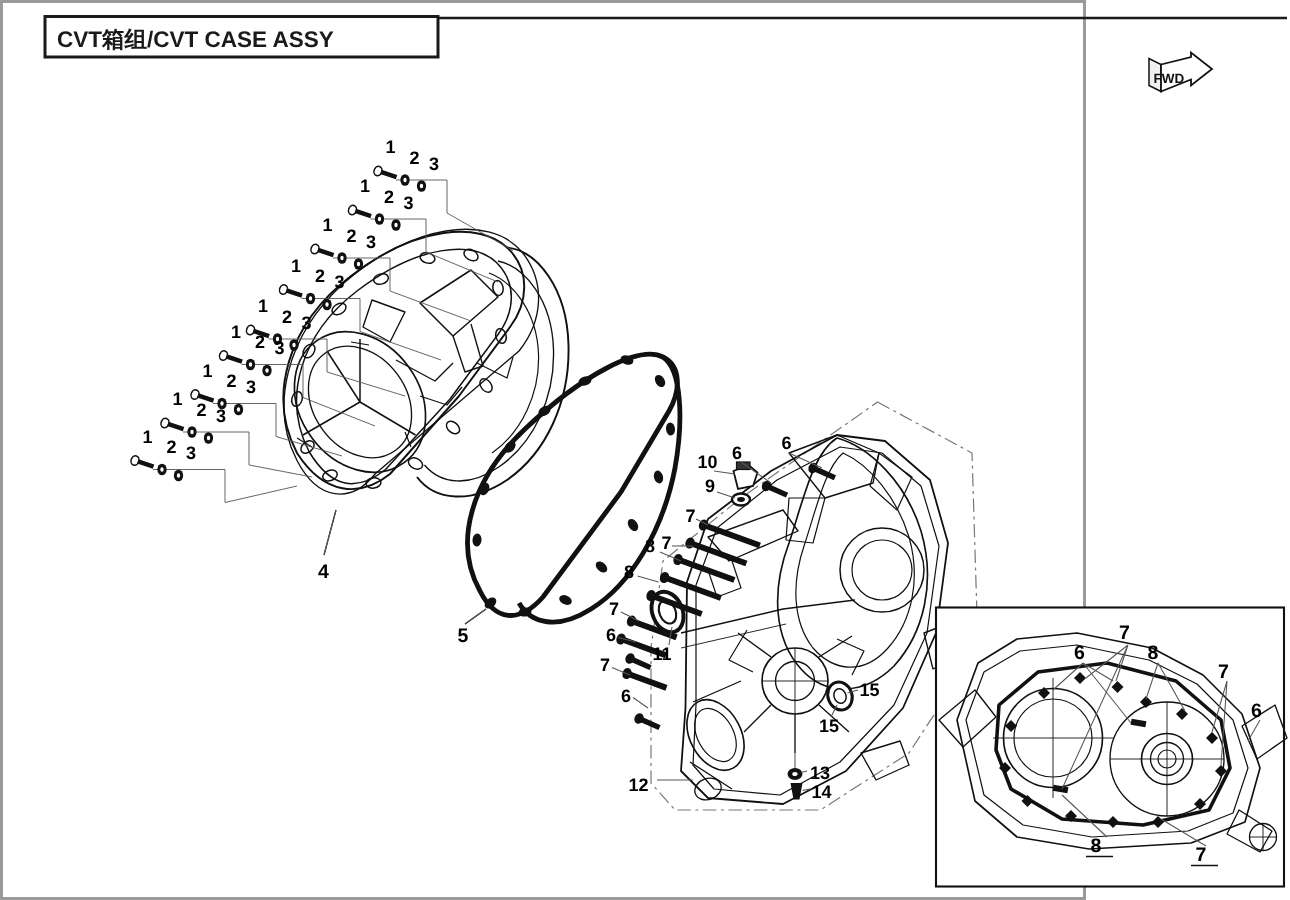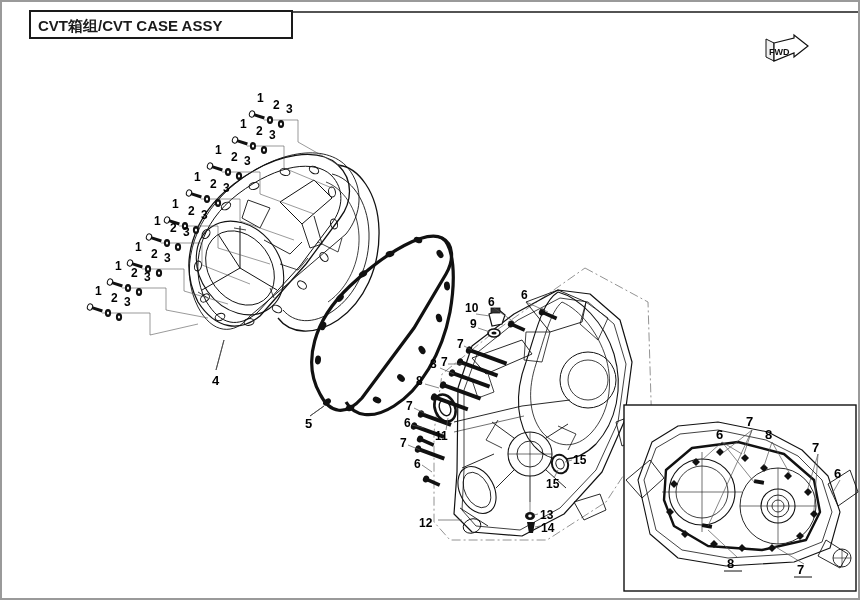--- a/index.html
+++ b/index.html
@@ -1,18 +1,18 @@
 <!DOCTYPE html>
 <html><head>
 <meta charset="utf-8">
 <style>
   html,body{margin:0;padding:0;background:#ffffff;}
   body{width:860px;height:600px;overflow:hidden;
        font-family:"Liberation Sans",sans-serif;}
-  #page{position:relative;width:860px;height:600px;background:#fff;
+  #page{position:relative;width:724px;height:600px;background:#fff;
         box-sizing:border-box;border:2px solid #9a9a9a;}
   #svgroot{position:absolute;left:0;top:0;width:860px;height:600px;}
   .lbl{font-family:"Liberation Sans",sans-serif;font-weight:bold;fill:#000;}
   .title-text{font-family:"Liberation Sans",sans-serif;font-size:15px;
               font-weight:bold;fill:#1a1a1a;}
   .fwd-text{font-family:"Liberation Sans",sans-serif;font-size:9px;
             font-weight:bold;fill:#111;}
 </style>
 </head>
 <body>

